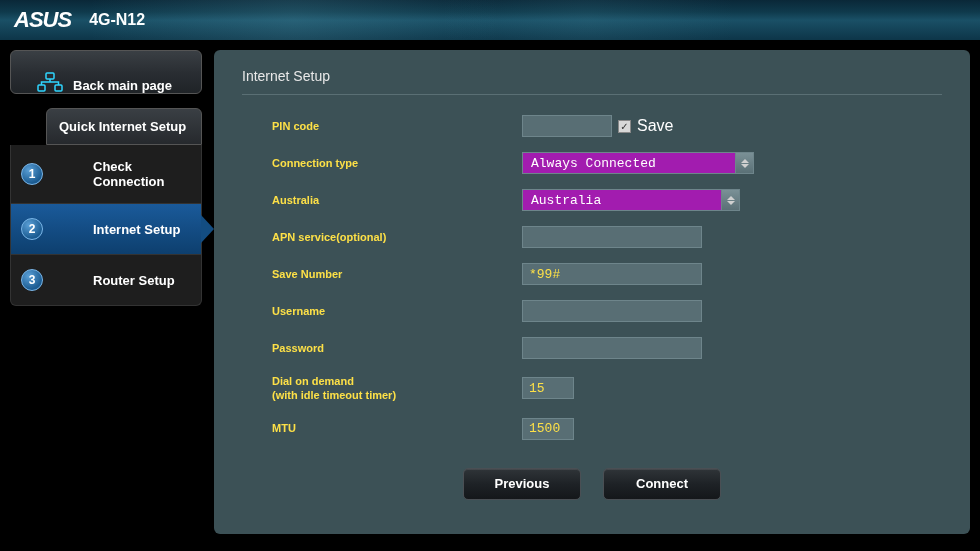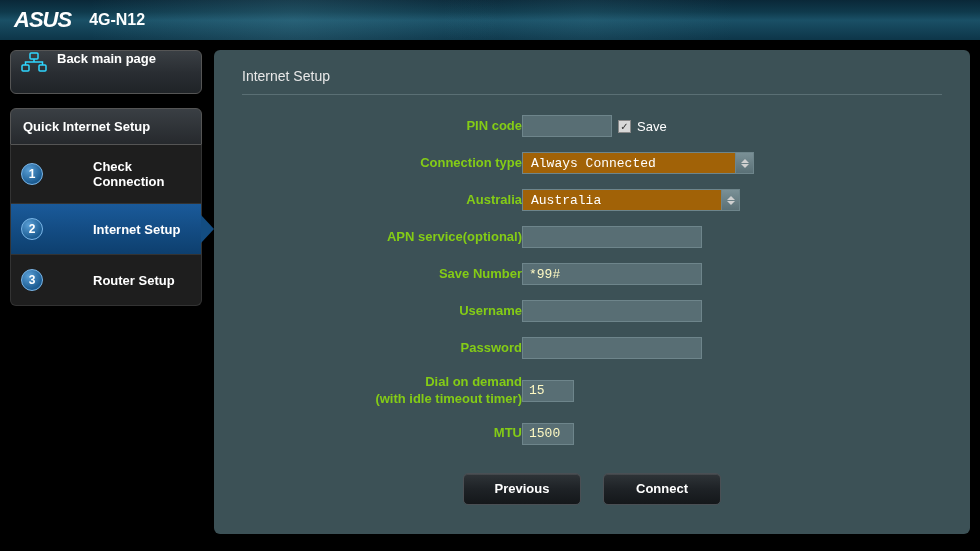--- a/index.html
+++ b/index.html
@@ -50,22 +50,22 @@
     .sidebar {
       width: 192px;
       flex-shrink: 0;
     }
     .back-btn {
       background: linear-gradient(to bottom, #3a3f44 0%, #2a2e33 50%, #1f2327 100%);
       border: 1px solid #555;
       border-radius: 6px;
       height: 44px;
       display: flex;
-      align-items: flex-start;
-      padding: 0 10px;
+      align-items: flex-end;
+      padding: 0 26px;
       margin-bottom: 14px;
       cursor: pointer;
     }
     .back-icon {
       width: 26px;
       height: 22px;
       margin-right: 10px;
       display: flex;
       align-items: center;
       justify-content: center;
@@ -75,20 +75,21 @@
       font-size: 13px;
       color: #fff;
     }
     .qis-title {
       background: linear-gradient(to bottom, #3a3f44 0%, #26292d 100%);
       border: 1px solid #555;
       border-radius: 6px 6px 0 0;
       padding: 10px 12px;
       font-weight: bold;
       font-size: 13px;
+      margin-left: 36px;
     }
     .step {
       background: #1e1e1e;
       border-left: 1px solid #333;
       border-right: 1px solid #333;
       border-bottom: 1px solid #333;
       padding: 14px 10px;
       display: flex;
       align-items: center;
       cursor: pointer;
@@ -146,45 +147,44 @@
       padding-left: 30px;
     }
     .row {
       display: flex;
       align-items: center;
       margin-bottom: 15px;
     }
     .label {
       width: 250px;
       font-weight: bold;
-      font-size: 13px;
-      color: #84cc16;
+      font-size: 11px;
+      color: #fde047;
       line-height: 1.3;
-      text-align: right;
     }
     .controls {
       display: flex;
       align-items: center;
       gap: 6px;
     }
     input[type="text"], input[type="password"] {
       background: #586e74;
       border: 1px solid #6e858b;
-      color: #fef9c3;
+      color: #fde047;
       font-family: "Courier New", monospace;
       font-size: 13px;
       padding: 2px 6px;
       height: 22px;
       width: 180px;
     }
     input.tiny { width: 90px; }
     input.short { width: 52px; }
     .select-wrap {
       position: relative;
-      background: #a16207;
+      background: #a21caf;
       border: 1px solid #6e858b;
       height: 22px;
       display: flex;
       align-items: center;
       padding: 0 22px 0 8px;
       font-family: "Courier New", monospace;
       font-size: 13px;
       color: #fff;
       cursor: pointer;
     }
@@ -214,21 +214,21 @@
       background: #d8d8d8;
       border: 1px solid #888;
       display: inline-flex;
       align-items: center;
       justify-content: center;
       font-size: 10px;
       color: #333;
       cursor: pointer;
     }
     .save-label {
-      font-size: 13px;
+      font-size: 16px;
       color: #fff;
     }
     .button-row {
       display: flex;
       justify-content: center;
       gap: 22px;
       margin-top: 28px;
     }
     .btn {
       background: linear-gradient(to bottom, #2f3438 0%, #1e2226 50%, #14171a 100%);

